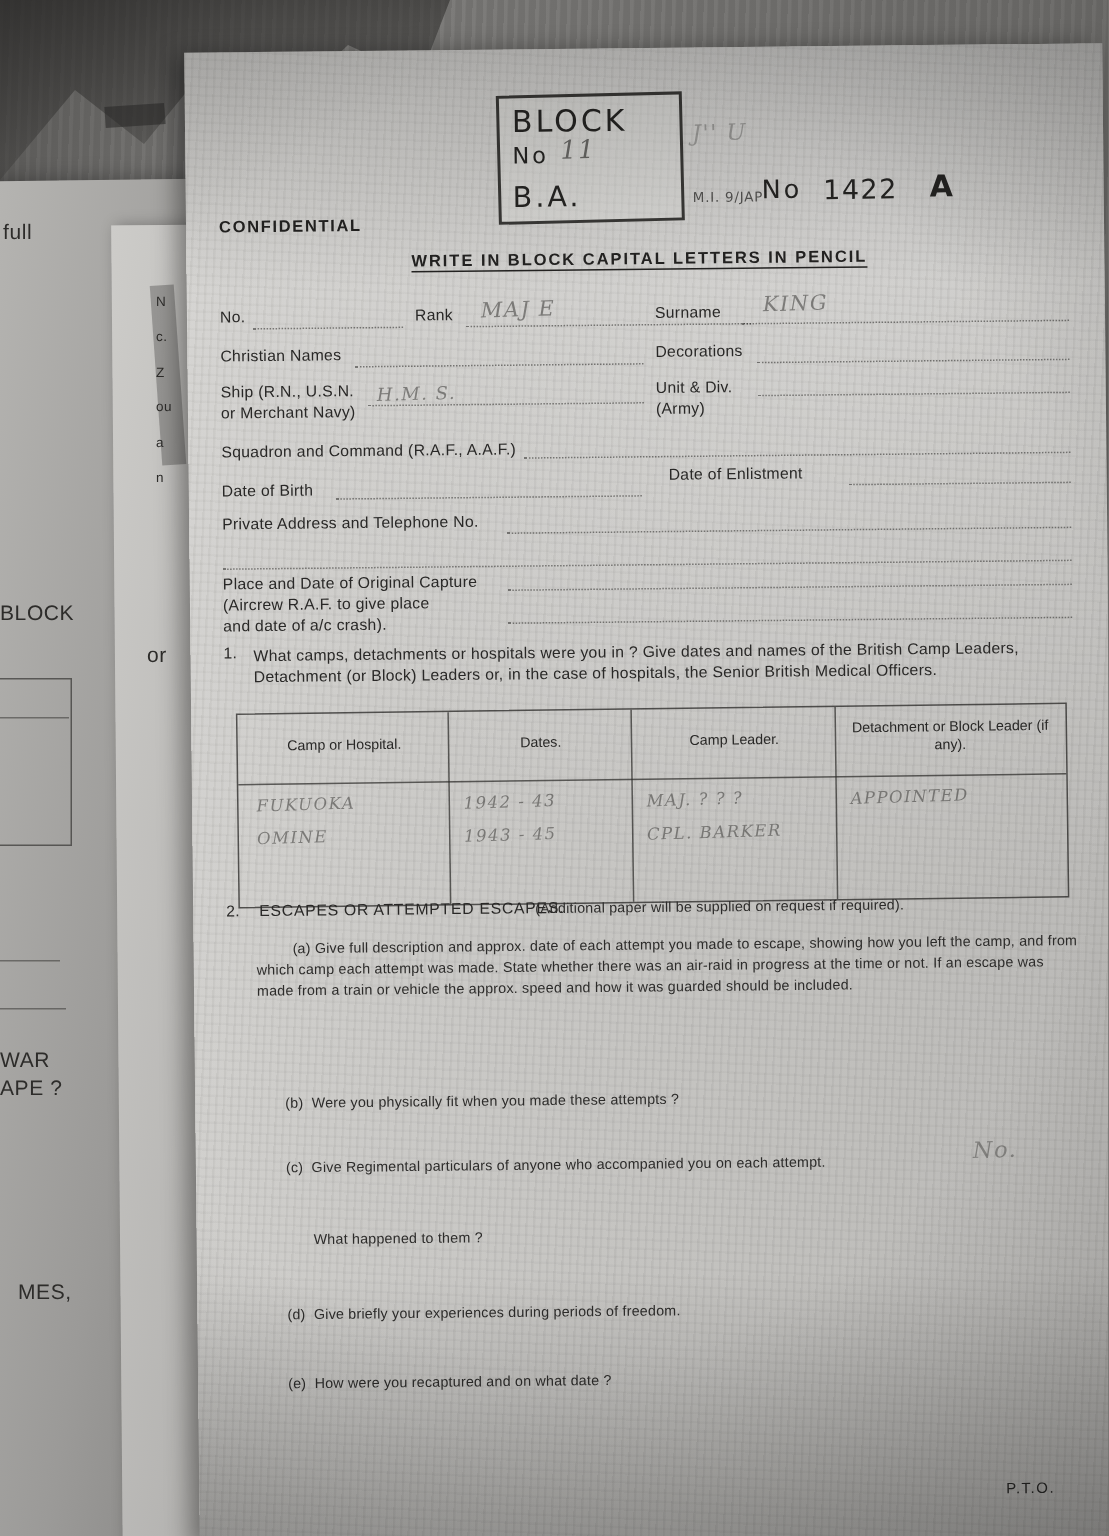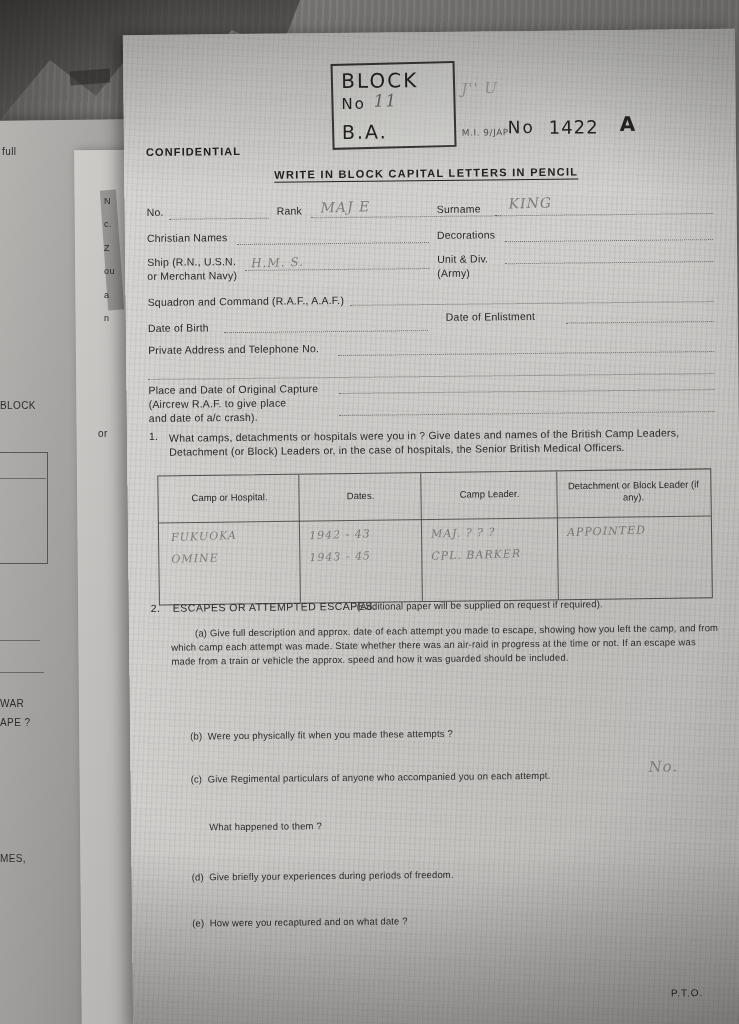--- a/index.html
+++ b/index.html
@@ -148,21 +148,21 @@
     position: absolute;
     font-size: 10px;
     letter-spacing: 1px;
     color: #2b2925;
   }
   .under { text-decoration: underline; text-underline-offset: 3px; }
 
   
   .strip-t {
     position: absolute;
-    font-size: 10px;
+    font-size: 14px;
     color: #2e2c27;
     letter-spacing: 0.4px;
     white-space: pre;
   }
   .strip-box {
     position: absolute;
     border: 1px solid rgba(45,43,38,0.65);
   }
   .strip-line {
     position: absolute;
@@ -182,21 +182,21 @@
   <div class="torn-top"></div>
   <div class="tape" style="left:70px;top:70px;width:40px;height:14px;"></div>
   <div class="tape" style="left:140px;top:54px;width:56px;height:16px;opacity:.8;"></div>
   <div class="tape" style="left:104px;top:190px;width:16px;height:120px;opacity:.55;"></div>
 
   <div class="strip-t" style="left:2px;top:146px;">full</div>
   <div class="strip-t" style="left:0px;top:400px;">BLOCK</div>
   <div class="strip-t" style="left:98px;top:428px;">or</div>
   <div class="strip-t" style="left:0px;top:698px;">WAR</div>
   <div class="strip-t" style="left:0px;top:717px;">APE ?</div>
-  <div class="strip-t" style="left:0px;top:853px;">MES,</div>
+  <div class="strip-t" style="left:12px;top:853px;">MES,</div>
   <div class="strip-box" style="left:-6px;top:452px;width:52px;height:110px;"></div>
   <div class="strip-line" style="left:-6px;top:478px;width:52px;"></div>
   <div class="strip-line" style="left:0px;top:640px;width:40px;"></div>
   <div class="strip-line" style="left:0px;top:672px;width:44px;"></div>
   <div class="strip-t blur" style="left:104px;top:190px;font-size:9px;line-height:2.6;">N
 c.
 Z
 ou
 a
 n</div>

